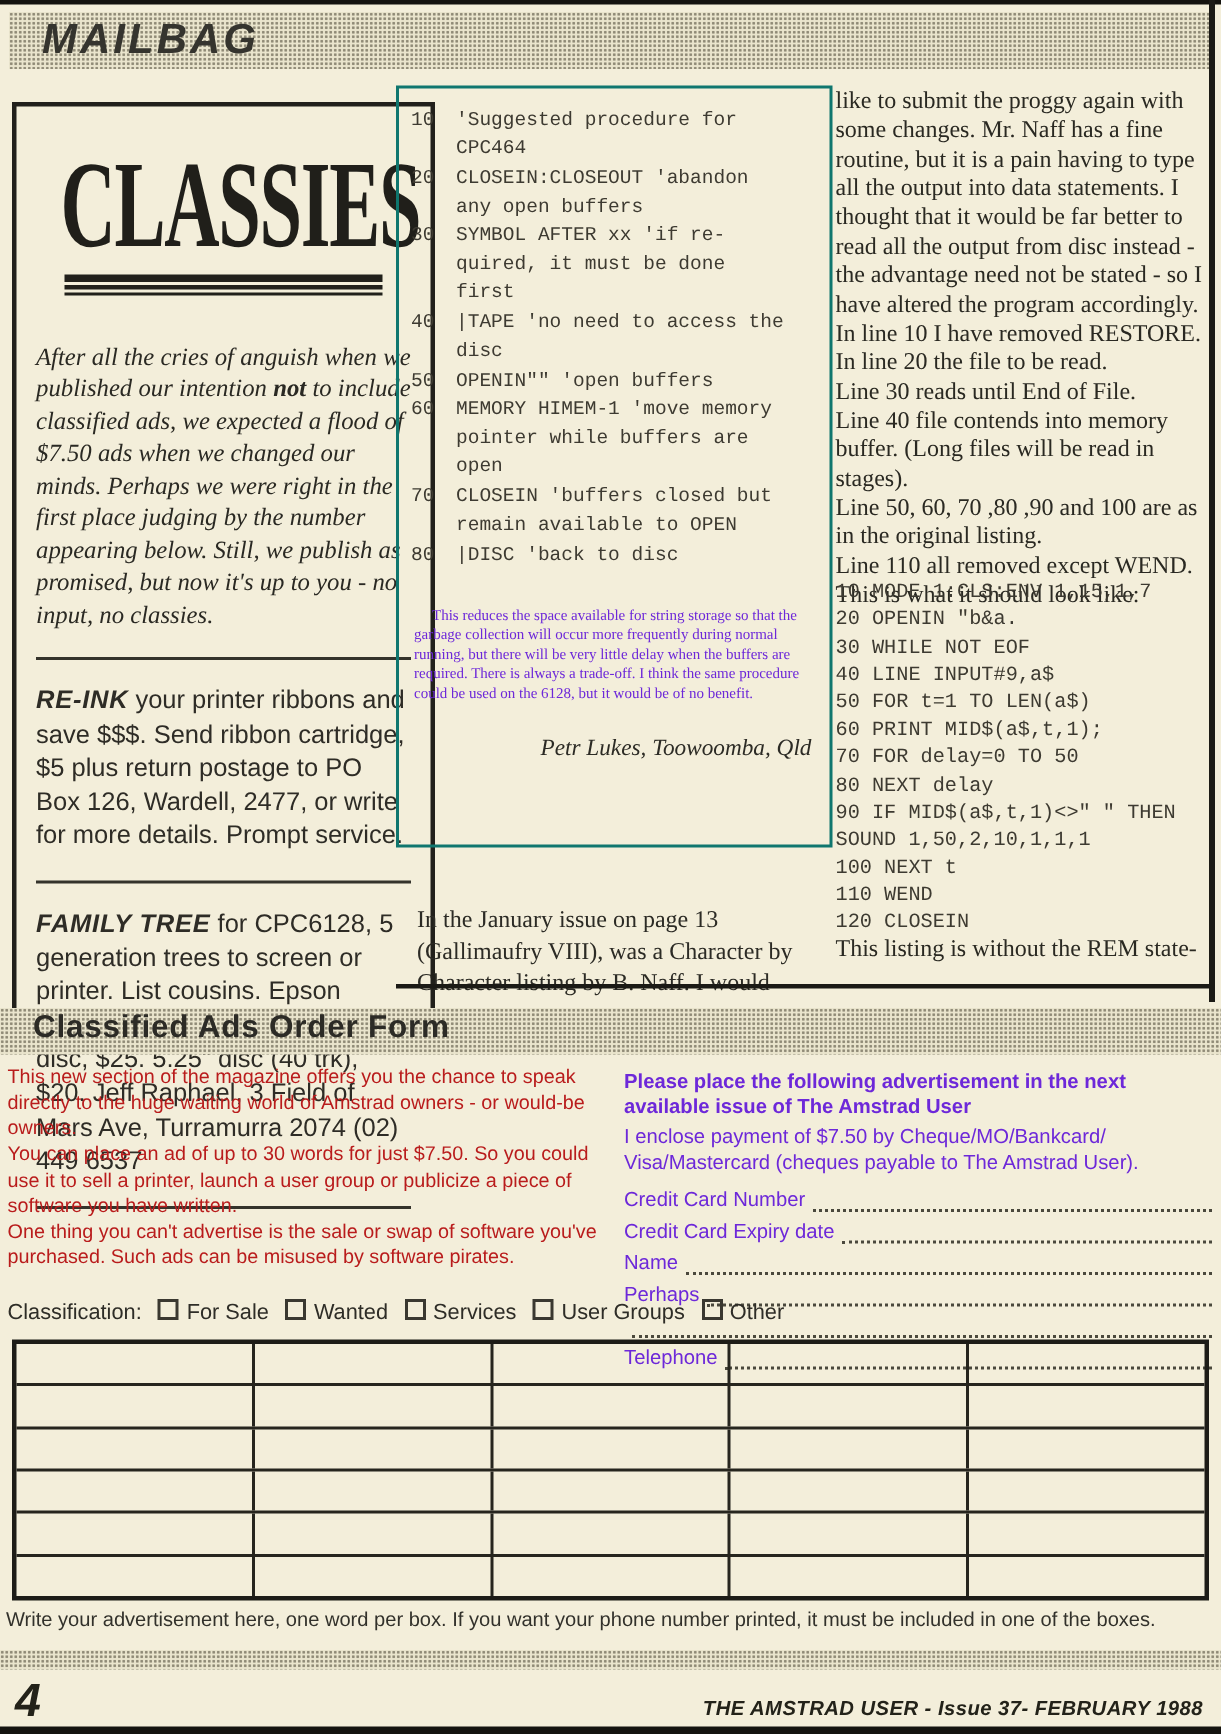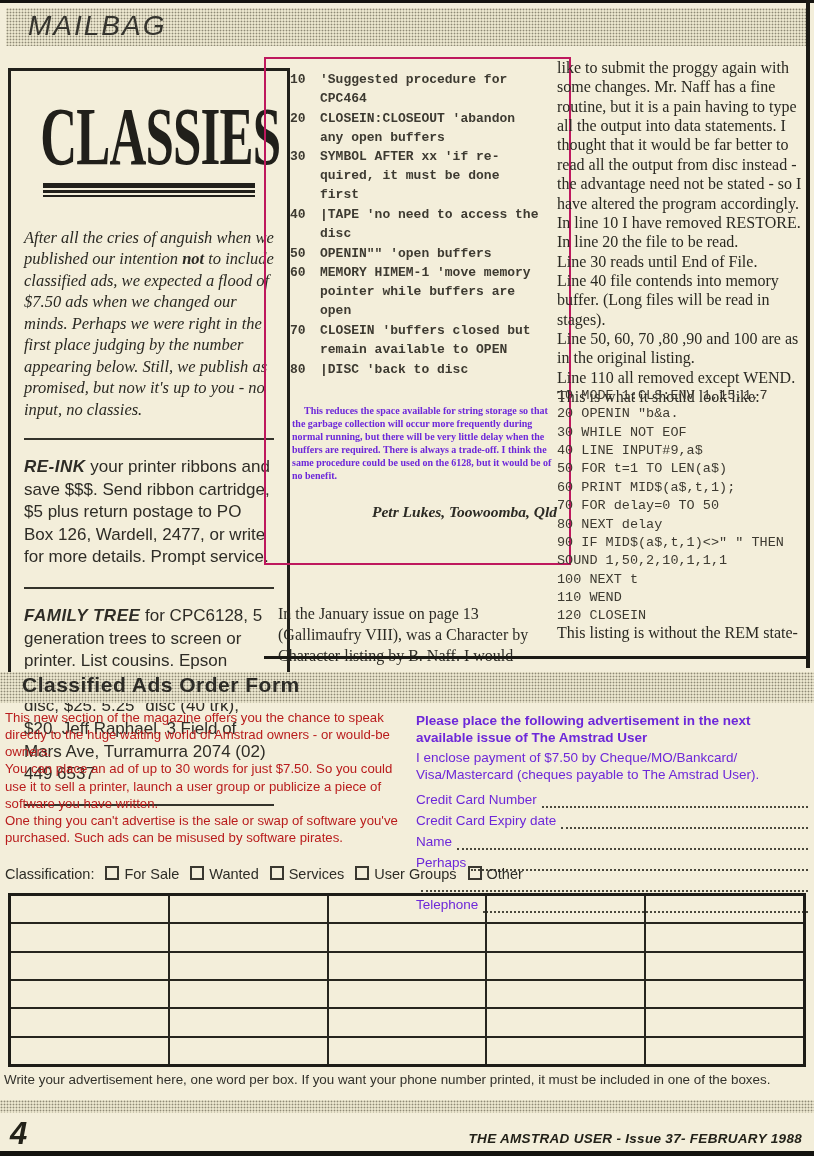--- a/index.html
+++ b/index.html
@@ -12,21 +12,21 @@
     background-color:#eae5cd;
     background-image: radial-gradient(circle, #8f8a76 0.8px, rgba(0,0,0,0) 1.1px);
     background-size: 3px 3px;
   }
   .abs { position:absolute; }
 
   
   .top-rule { left:0; top:0; width:814px; height:3px; background:#14130f; }
   .top-band { left:6px; top:8px; width:802px; height:38px; }
   .mailbag {
-    left:28px; top:10px; font-size:28px; font-weight:normal; font-style:italic;
+    left:28px; top:10px; font-size:28px; font-weight:bold; font-style:italic;
     letter-spacing:2px; color:#35342e;
   }
   .right-edge { left:806px; top:0; width:4px; height:668px; background:#1b1a15; }
 
   
   .classies-box {
     left:8px; top:68px; width:250px; height:600px;
     border:3px solid #21201b; padding:10px 13px; box-sizing:content-box;
   }
   .classies-title-wrap { text-align:center; margin-top:14px; height:84px; }
@@ -44,21 +44,21 @@
     font-size:16.5px; line-height:1.3; color:#2a2923;
   }
   .classies-intro .uword { font-weight:bold; }
   .classified-divider { border:none; border-top:2px solid #34332b; margin:18px 0 16px 0; }
   .classified-ad { font-size:17px; line-height:1.33; color:#2e2c26; margin:0; }
   .classified-ad b { letter-spacing:0.5px;font-style:italic; }
 
   
   .code-box {
     left:264px; top:57px; width:277px; height:482px;
-    border:2px solid #be185d; padding:12px 2px 10px 24px; box-sizing:content-box;font-weight:bold;
+    border:2px solid #0f766e; padding:12px 2px 10px 8px; box-sizing:content-box;
   }
   .code-list { font-family:"Liberation Mono","DejaVu Sans Mono",monospace;
     font-size:13px; line-height:1.45; color:#3d3a31; }
   .code-row { display:flex; margin-bottom:1px; }
   .code-num { width:30px; flex:none; }
   .code-text { flex:1; white-space:pre-line; }
   .mid-comment {
     margin:24px 6px 0 2px; font-family:"Liberation Serif", serif; font-size:10px;
     line-height:1.3; color:#6d28d9; text-indent:12px;
   }

